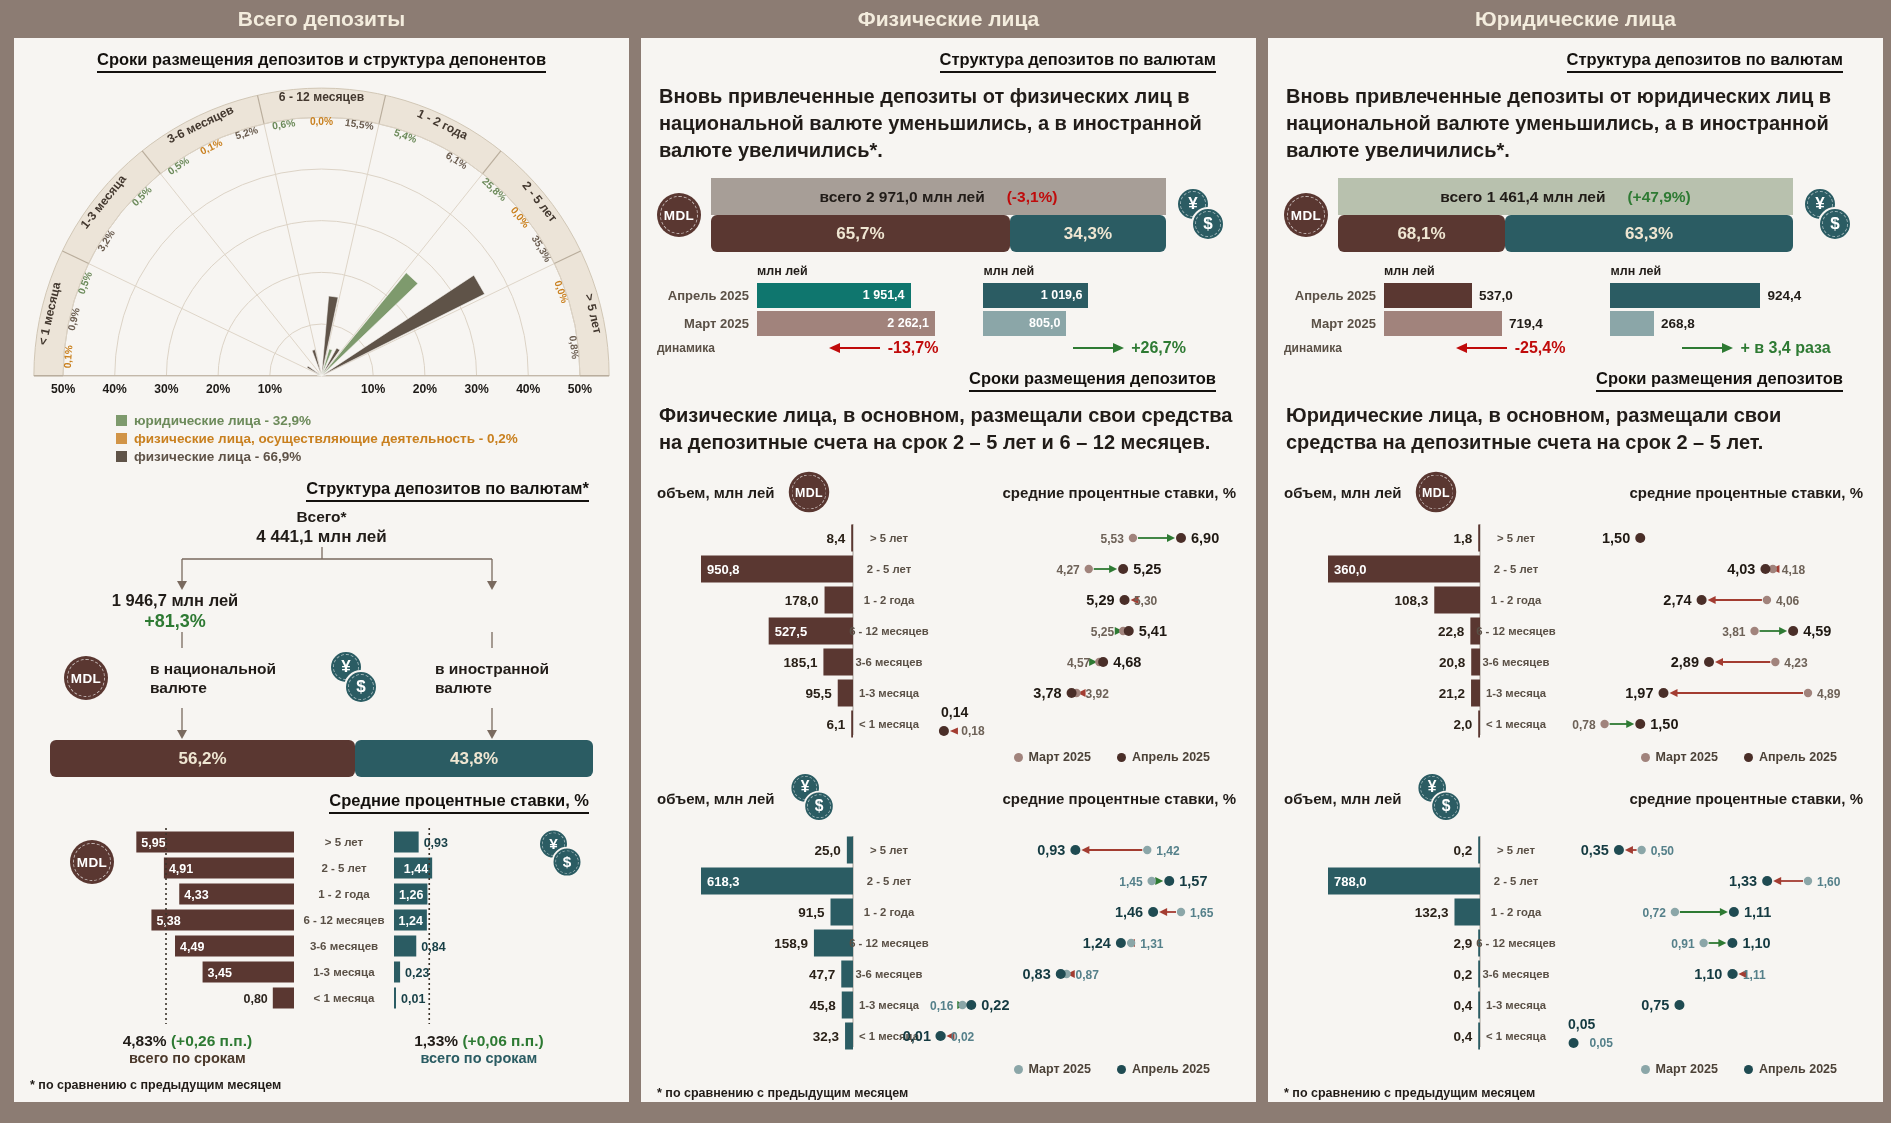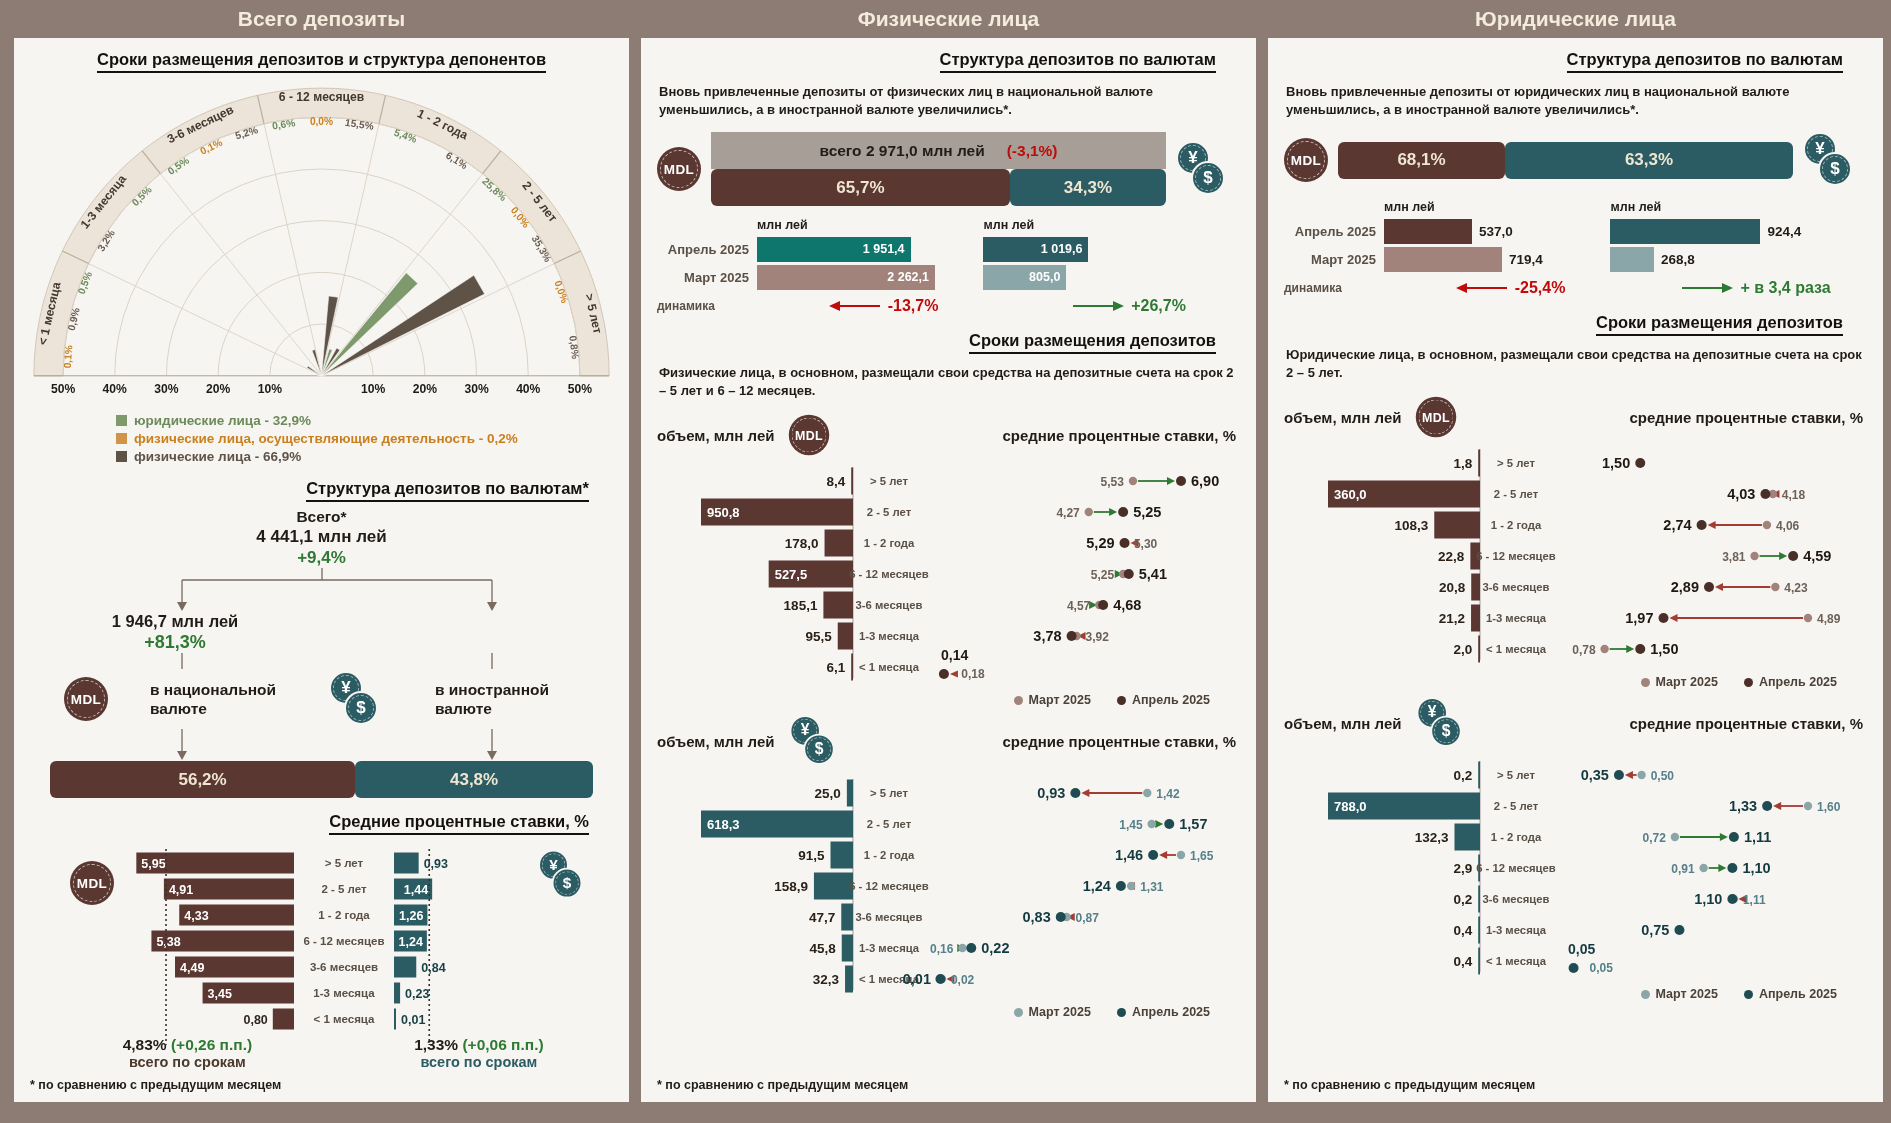--- a/index.html
+++ b/index.html
@@ -4,21 +4,21 @@
 <style>
   html,body{margin:0;padding:0;background:#8c7c73;font-family:"Liberation Sans",sans-serif;}
   body{width:1891px;height:1123px;overflow:hidden;}
   .board{display:grid;grid-template-columns:1fr 1fr 1fr;gap:12px;padding:2px 8px 10px 14px;}
   .col{display:flex;flex-direction:column;min-width:0;}
   .panel-header{color:#f3ecdd;font-size:21px;font-weight:bold;text-align:center;padding:5px 0 7px 0;}
   .panel{background:#f7f5f2;height:1064px;padding:10px 16px 10px 16px;box-sizing:border-box;display:flex;flex-direction:column;overflow:hidden;}
   .sec-title{text-align:center;margin:2px 0 4px 0;}
   .sec-title.right{text-align:right;padding-right:24px;}
   .sec-title span{display:inline-block;font-weight:bold;font-size:16.5px;color:#14110e;border-bottom:2px solid #14110e;padding-bottom:2px;}
-  .intro{font-weight:bold;font-size:13px;color:#211c18;line-height:1.35;margin:6px 2px 10px 2px;}
+  .intro{font-weight:bold;font-size:20px;color:#211c18;line-height:1.35;margin:6px 2px 10px 2px;}
   .footnote{font-weight:bold;font-size:12.5px;color:#211c18;margin-top:auto;padding-top:8px;}
   
   .coin{width:44px;height:44px;border-radius:50%;background:#5a3731;position:relative;display:flex;align-items:center;justify-content:center;color:#fff;font-weight:bold;font-size:13.5px;letter-spacing:.4px;flex:none;}
   .coin::after{content:"";position:absolute;inset:3px;border:1.5px dashed rgba(255,255,255,.65);border-radius:50%;}
   .fxcoins{width:64px;height:56px;position:relative;flex:none;}
   .fxcoins i{position:absolute;width:34px;height:34px;border-radius:50%;background:#2b5c63;color:#fff;font-style:normal;font-weight:bold;display:flex;align-items:center;justify-content:center;font-size:17px;border:2px solid #f7f5f2;box-sizing:border-box;}
   .fxcoins i::after{content:"";position:absolute;inset:2px;border:1.2px dashed rgba(255,255,255,.55);border-radius:50%;}
   .fxcoins .c-eur{left:0;top:3;}
   .fxcoins .c-yen{right:2;top:0;}
   .fxcoins .c-usd{left:15px;top:20px;z-index:2;}
@@ -187,21 +187,20 @@
             <span class="plegend-sq" style="background: rgb(95, 83, 72);"></span>
             <span style="color: rgb(95, 83, 72);">физические лица - 66,9%</span>
           </div>
         </div>
 
       <div class="sec-title right" style="margin-top:12px;"><span>Структура депозитов по валютам*</span></div>
       <div class="tree">
         <div class="tree-total">
           <div class="t1">Всего*</div>
           <div class="t2">4 441,1 млн лей</div>
-          <div class="t3">+9,4%</div>
         </div>
         <svg width="560" height="44" style="display:block;margin:0 auto;">
           <path d="M280 0 V12 M140 12 H450 M140 12 V34 M450 12 V34" stroke="#7a6a5f" stroke-width="1.3" fill="none"></path>
           <path d="M135 34 L145 34 L140 43 Z" fill="#7a6a5f"></path>
           <path d="M445 34 L455 34 L450 43 Z" fill="#7a6a5f"></path>
         </svg>
         <div class="tree-kids">
           <div class="tree-kid">
             <div class="v">1 946,7 млн лей</div>
             <div class="c pos">+81,3%</div>
@@ -546,20 +545,24 @@
   </div>
 
   <div class="col">
     <div class="panel-header">Юридические лица</div>
     <div class="panel">
       <div class="sec-title right"><span>Структура депозитов по валютам</span></div>
       <div class="intro">Вновь привлеченные депозиты от юридических лиц в национальной валюте уменьшились, а в иностранной валюте увеличились*.</div>
       <div class="total-row">
         <div class="coin">MDL</div>
         <div class="total-stack">
+          <div class="total-top" style="background: rgb(184, 193, 174);">
+            <span>всего 1 461,4 млн лей</span>
+            <span class="chg" style="color: rgb(46, 122, 51);">(+47,9%)</span>
+          </div>
           <div class="total-split">
             <div class="split-seg seg-nat" style="width: 36.7%;">68,1%</div>
             <div class="split-seg seg-fx" style="width: 63.3%;">63,3%</div>
           </div>
         </div>
         <div class="fxcoins">
             <i class="c-eur">€</i>
             <i class="c-yen">¥</i>
             <i class="c-usd">$</i>
           </div>

